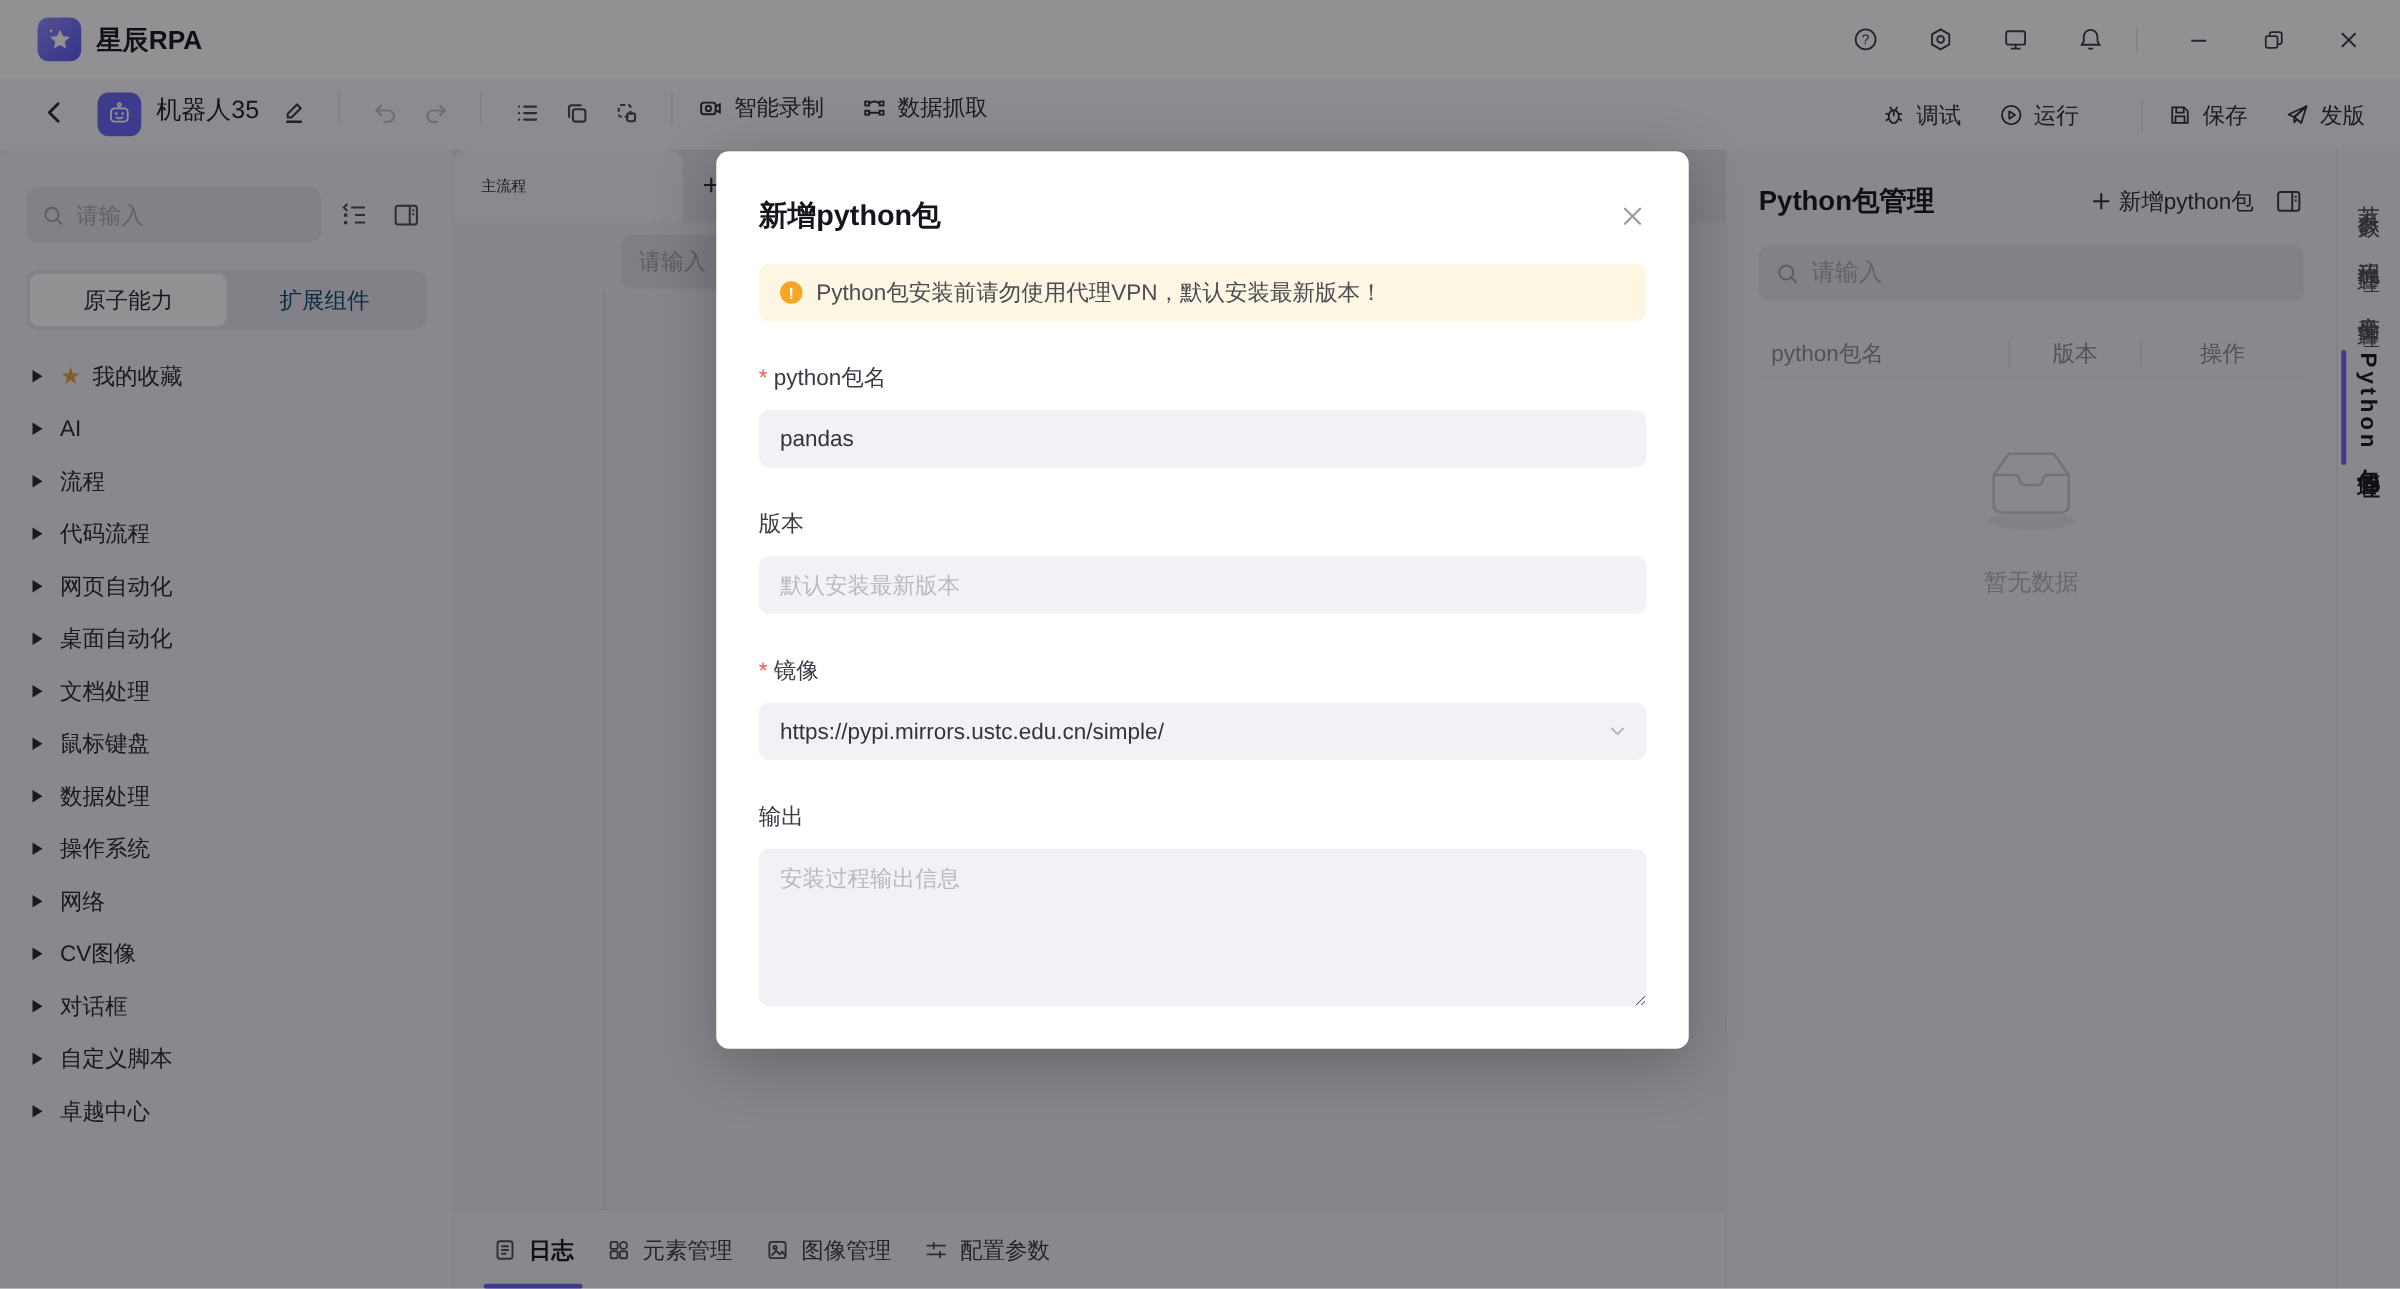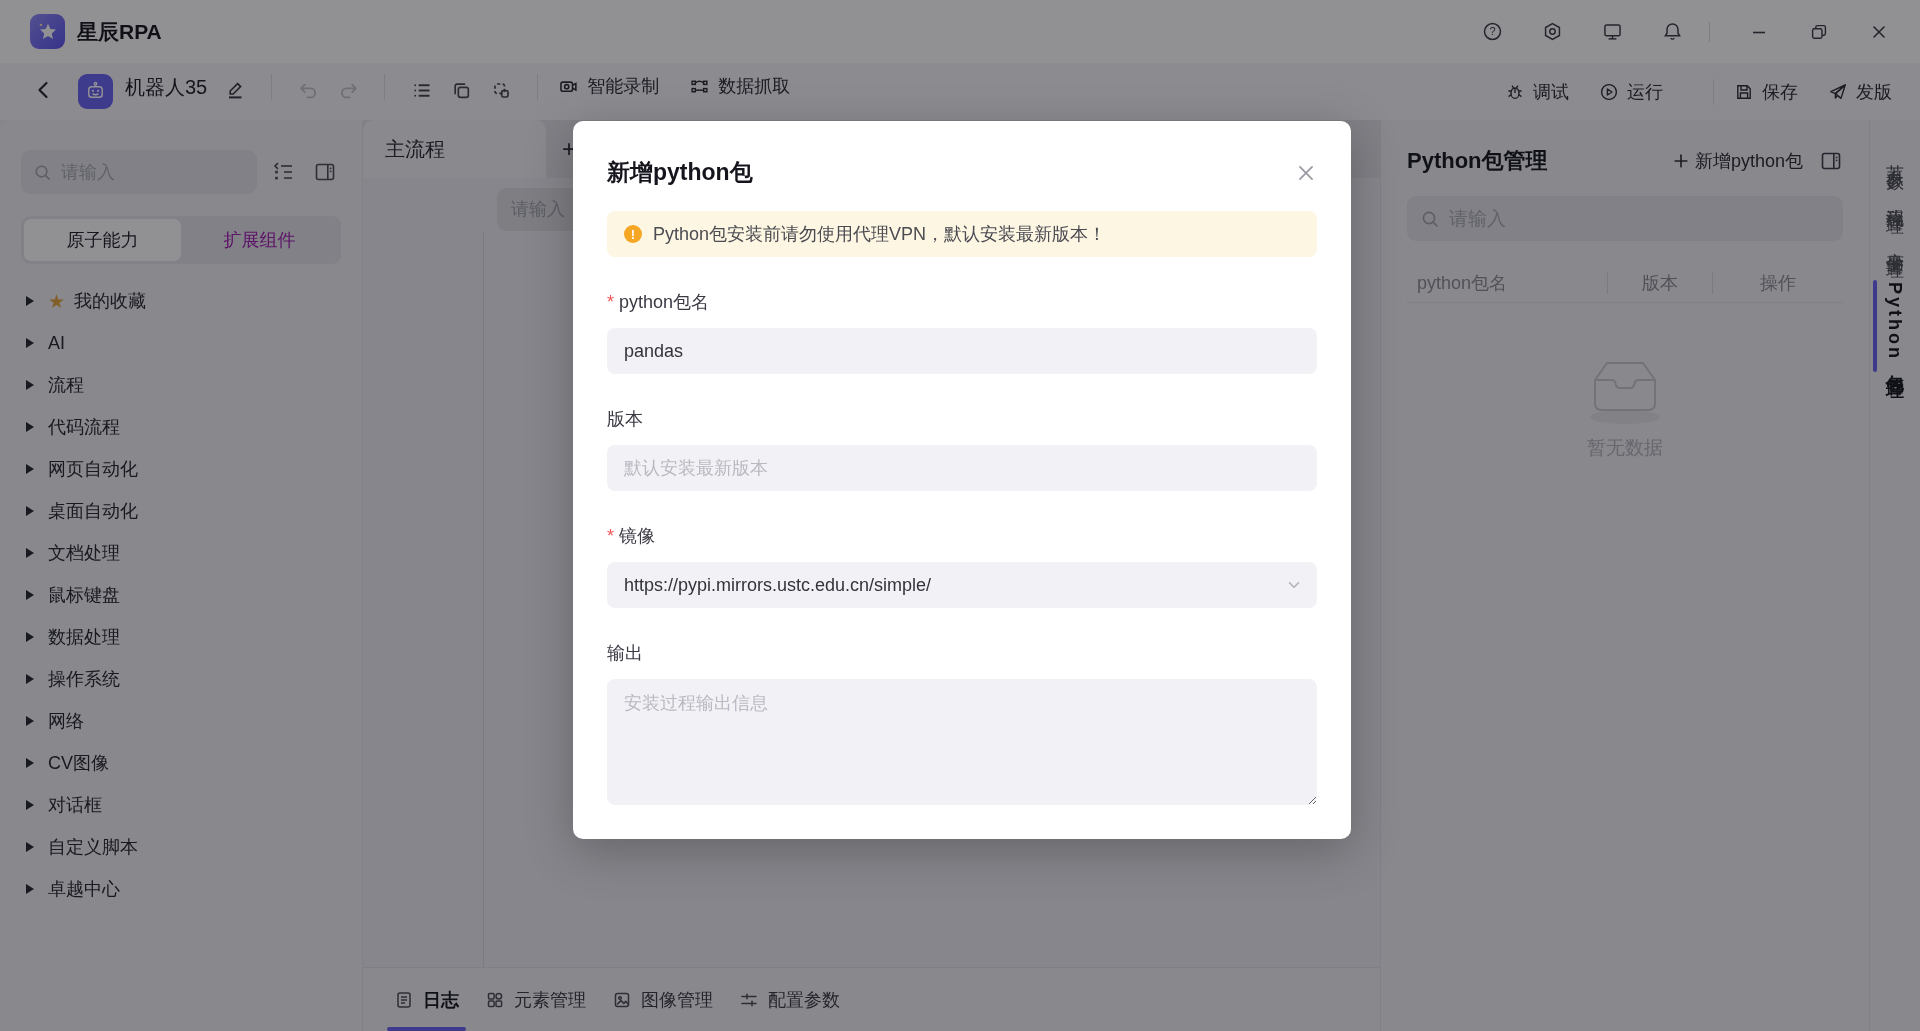--- a/index.html
+++ b/index.html
@@ -40,34 +40,34 @@
   
   .left-panel{width:363px;flex:0 0 363px;background:#efeff2;border-right:1px solid #e0e0e4;
               border-top-left-radius:10px;padding:30px 21px 0;}
   .lp-head{display:flex;align-items:center;}
   .search-box{height:44px;border-radius:9px;background:#e2e2e7;display:flex;align-items:center;
               padding:0 12px;gap:9px;color:#9fa0aa;flex:1;}
   .search-box input{border:none;outline:none;background:transparent;font-size:18px;color:#3a3a44;width:100%;}
   .search-box input::placeholder{color:#a9a9b2;}
   .lp-head .icon-btn{margin-left:10px;color:#4a4a52;}
   .seg-tabs{margin-top:22px;height:48px;background:#e2e2e7;border-radius:9px;padding:3px;display:flex;}
-  .seg{flex:1;display:flex;align-items:center;justify-content:center;font-size:18px;color:#a21caf;border-radius:7px;cursor:pointer;}
+  .seg{flex:1;display:flex;align-items:center;justify-content:center;font-size:18px;color:#0c4a6e;border-radius:7px;cursor:pointer;}
   .seg.active{background:#fff;color:#1f1f28;}
   .tree{margin-top:16px;}
   .tree-item{height:42px;display:flex;align-items:center;cursor:pointer;}
   .caret{width:0;height:0;border-left:8px solid #26262e;border-top:5px solid transparent;border-bottom:5px solid transparent;
          margin:0 14px 0 5px;flex:0 0 auto;}
   .star{color:#e2a43a;font-size:19px;margin-right:9px;line-height:1;}
   .tree-label{font-size:18px;color:#26262e;}
 
   
   .canvas{flex:1;position:relative;background:#e3e3e8;min-width:0;}
   .canvas-tabs{height:58px;display:flex;align-items:stretch;background:#e1e1e6;}
   .canvas-tab{width:183px;background:#f1f1f4;border-radius:10px 10px 0 0;display:flex;align-items:center;
-              padding:0 22px;font-size:20px;color:#2b2b33;cursor:pointer;}
+              padding:0 22px;font-size:12px;color:#2b2b33;cursor:pointer;}
   .add-tab{width:46px;display:flex;align-items:center;justify-content:center;font-size:24px;color:#2b2b33;cursor:pointer;}
   .canvas-body{position:absolute;top:58px;bottom:64px;left:0;right:0;background:#ececf0;overflow:hidden;}
   .canvas-vline{position:absolute;left:120px;top:54px;bottom:0;width:1px;background:#d7d7dc;}
   .canvas-search{position:absolute;left:134px;top:10px;width:230px;height:43px;border-radius:9px;background:#dcdce1;
                  display:flex;align-items:center;padding:0 14px;color:#9fa0aa;font-size:18px;}
   .canvas-search input{border:none;outline:none;background:transparent;font-size:18px;width:100%;color:#3a3a44;}
   .canvas-search input::placeholder{color:#a2a2ab;}
   .bottom-bar{position:absolute;left:0;right:0;bottom:0;height:64px;background:#f0f0f3;border-top:1px solid #dedee3;
               display:flex;align-items:center;padding:0 31px;gap:26px;}
   .btab{display:flex;align-items:center;gap:9px;font-size:18px;color:#3a3a42;height:100%;position:relative;cursor:pointer;}
@@ -83,21 +83,21 @@
   .rp-collapse{margin-left:16px;color:#3a3a44;cursor:pointer;display:flex;}
   .rp-search{margin-top:20px;height:45px;border-radius:9px;background:#e2e2e7;display:flex;align-items:center;
              padding:0 13px;gap:9px;color:#9fa0aa;}
   .rp-search input{border:none;outline:none;background:transparent;font-size:19px;color:#3a3a44;width:100%;}
   .rp-search input::placeholder{color:#a9a9b2;}
   .cols{margin-top:22px;display:flex;align-items:center;height:40px;border-bottom:1px solid #e0e0e4;color:#8b8b93;font-size:18px;}
   .cols div.col:nth-of-type(1){flex:0 0 200px;padding-left:10px;}
   .cols div.col:nth-of-type(2){flex:0 0 105px;text-align:center;border-left:1px solid #d8d8dd;height:22px;line-height:22px;}
   .cols div.col:nth-of-type(3){flex:1;text-align:center;border-left:1px solid #d8d8dd;height:22px;line-height:22px;}
   .empty{margin-top:46px;display:flex;flex-direction:column;align-items:center;}
-  .empty-text{margin-top:6px;font-size:19px;color:#b2b2ba;}
+  .empty-text{margin-top:24px;font-size:19px;color:#b2b2ba;}
 
   
   .side-strip{width:51px;flex:0 0 51px;background:#efeff2;border-left:1px solid #e0e0e4;
               display:flex;flex-direction:column;align-items:center;padding-top:30px;gap:32px;}
   .side-tab{writing-mode:vertical-rl;text-orientation:mixed;font-size:18px;letter-spacing:3px;color:#4a4a52;
             position:relative;cursor:pointer;line-height:1;}
   .side-tab.active{color:#15151d;font-weight:700;}
   .side-tab.active::before{content:"";position:absolute;left:-13px;top:-2px;bottom:-2px;width:4px;background:var(--accent);border-radius:2px;}
 
   

